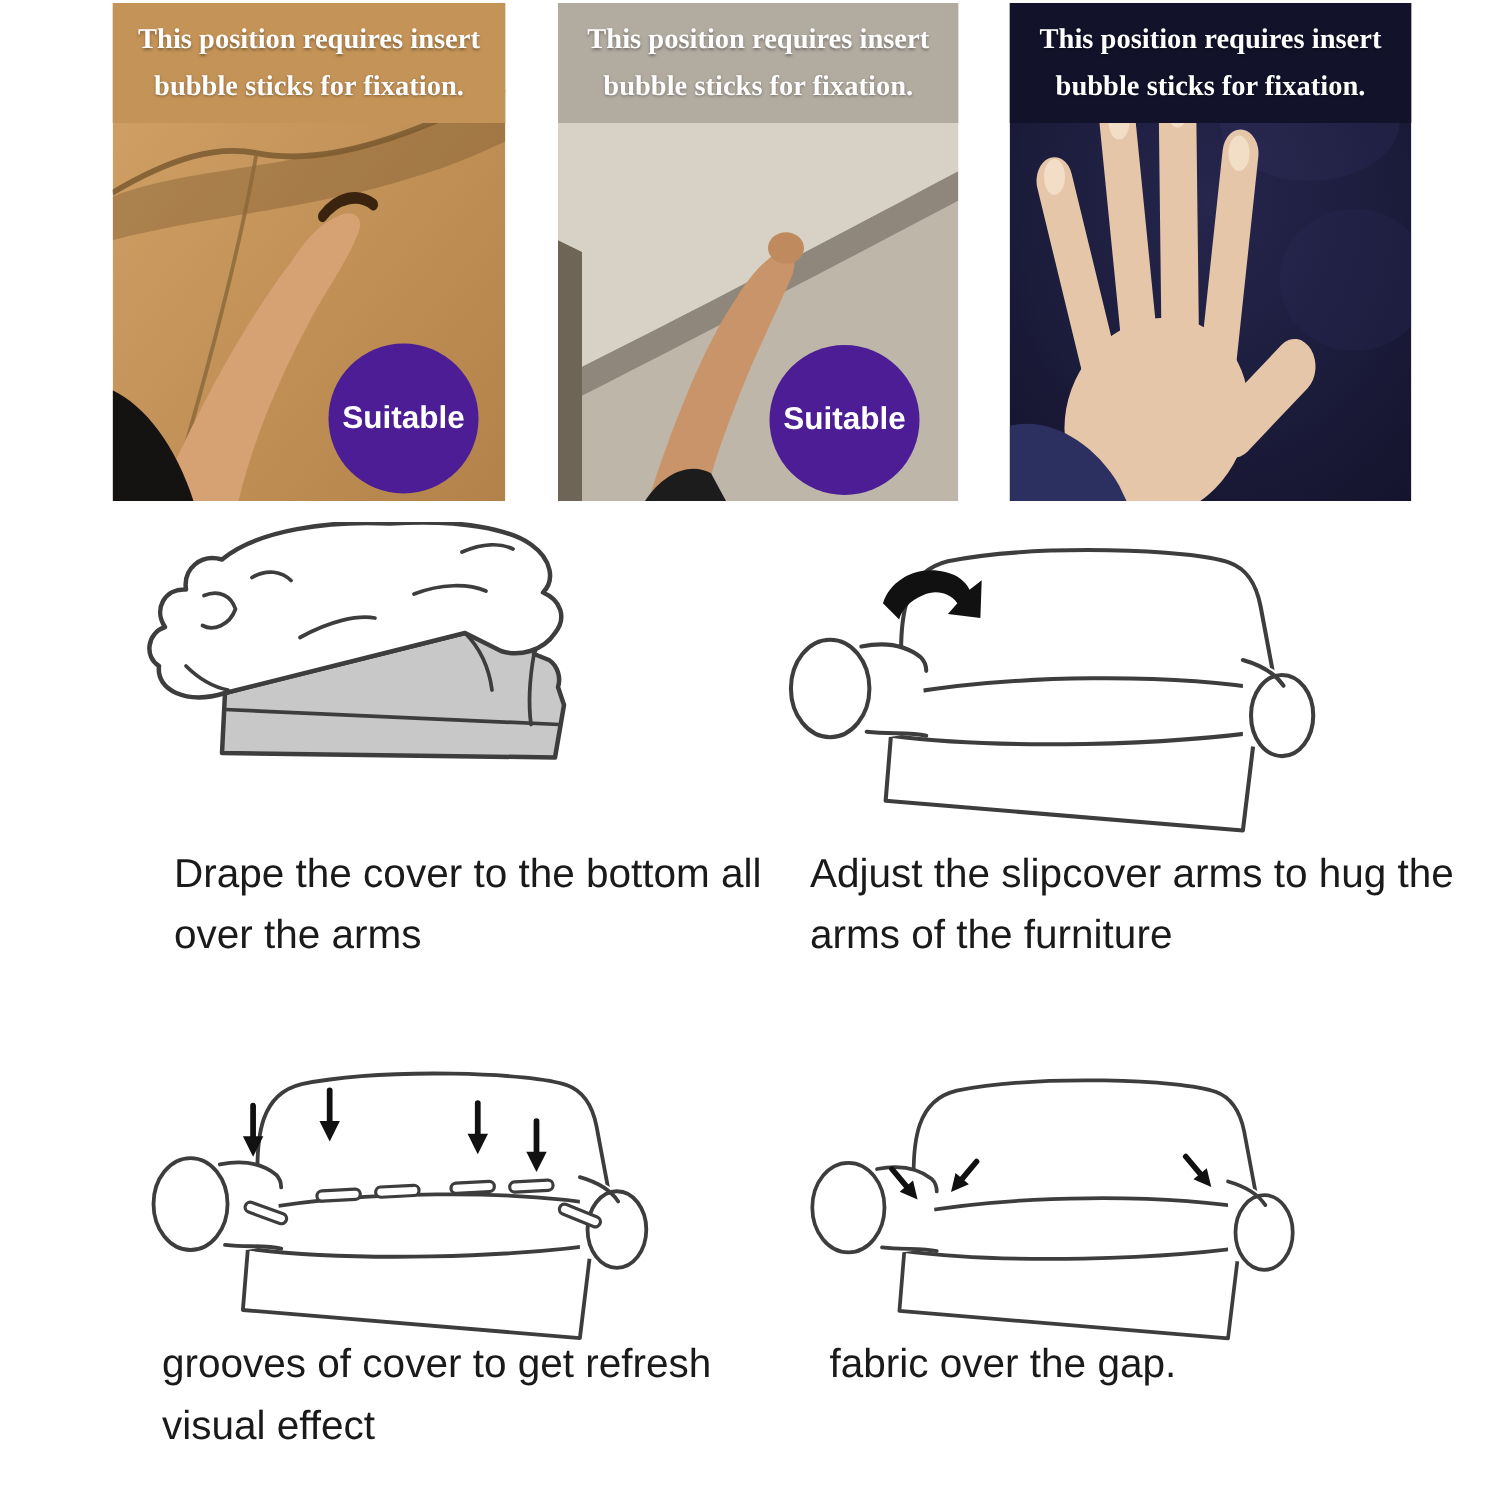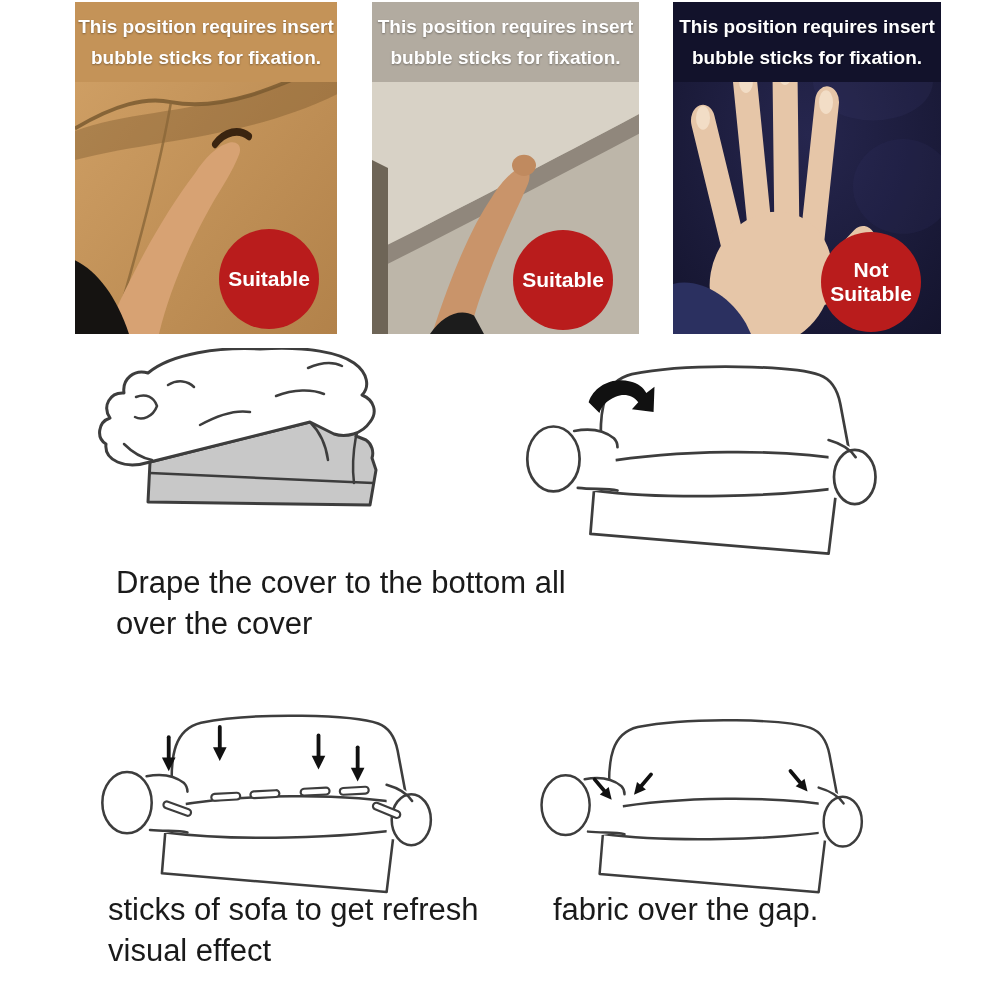--- a/index.html
+++ b/index.html
@@ -8,46 +8,46 @@
     font-family:"Liberation Sans", sans-serif;
   }
   
   .panel{position:absolute;top:2px;height:332px;overflow:hidden;}
   .panel-header{
     position:absolute;left:0;top:0;width:100%;height:80px;z-index:3;
     display:flex;flex-direction:column;justify-content:center;align-items:center;
   }
   .panel-header .hline{
     color:#ffffff;font-weight:bold;font-size:19px;line-height:31px;
-    text-shadow:0 1px 2px rgba(0,0,0,.35);white-space:nowrap;
+    text-shadow:0 1px 2px rgba(0,0,0,.35);white-space:nowrap;font-family:Liberation Serif, serif;
   }
   .panel-body{position:absolute;left:0;top:0;width:100%;height:100%;}
   .badge{
     position:absolute;z-index:4;width:100px;height:100px;border-radius:50%;
-    background:#b91c1c;display:flex;align-items:center;justify-content:center;
+    background:#4c1d95;display:flex;align-items:center;justify-content:center;
     text-align:center;color:#ffffff;font-weight:bold;font-size:21px;line-height:24px;
     padding:2px;box-sizing:border-box;
   }
   #panel-1{left:75px;width:262px;}
   #panel-2{left:372px;width:267px;}
   #panel-3{left:673px;width:268px;}
   #panel-1 .panel-header{background:#c49358;}
   #panel-2 .panel-header{background:#b2aba0;}
   #panel-3 .panel-header{background:#12122b;}
   #panel-1 .badge{right:18px;bottom:5px;}
   #panel-2 .badge{right:26px;bottom:4px;}
   #panel-3 .badge{right:20px;bottom:2px;}
   
   .drawing{position:absolute;}
   #drawing-a{left:80px;top:348px;width:385px;height:200px;}
   #drawing-b{left:505px;top:348px;width:400px;height:212px;}
   #drawing-c{left:60px;top:698px;width:420px;height:200px;}
   #drawing-d{left:505px;top:703px;width:400px;height:195px;}
   
-  .caption{position:absolute;color:#1a1a1a;font-size:31px;}
+  .caption{position:absolute;color:#1a1a1a;font-size:27px;}
   .caption .cline{display:block;height:41px;line-height:41px;white-space:nowrap;}
   #caption-1{left:116px;top:562px;}
   #caption-2{left:540px;top:562px;}
   #caption-3{left:108px;top:889px;}
   #caption-4{left:553px;top:889px;}
 </style>
 </head>
 <body>
 
 <div class="canvas">
@@ -116,21 +116,20 @@
         <ellipse cx="73" cy="60" rx="7" ry="9" fill="#f2ddc6"></ellipse>
         <ellipse cx="112" cy="54" rx="7" ry="9" fill="#f2ddc6"></ellipse>
         <ellipse cx="153" cy="76" rx="7" ry="9" fill="#f2ddc6"></ellipse>
       </g>
       <path d="M0,252 L0,214 C26,209 56,222 73,244 L78,252 Z" fill="#2b3060"></path>
     </svg>
     <div class="panel-header">
       <span class="hline">This position requires insert</span>
       <span class="hline">bubble sticks for fixation.</span>
     </div>
-    <div class="badge">Not Suitable</div>
   </div>
 
   <svg width="0" height="0" style="position:absolute" aria-hidden="true">
     <defs>
       <symbol id="sofa-line" viewBox="0 0 430 235">
         <g fill="#ffffff" stroke="#3d3d3d" stroke-width="3" stroke-linecap="round" stroke-linejoin="round">
           <path d="M101,128 C95,62 105,36 134,29 C200,16 315,20 342,30 C356,35 362,47 365,62 L377,126 C300,112 180,114 101,128 Z"></path>
           <path d="M92,157 L88,206 L352,228 L360,162"></path>
           <path d="M101,127 C180,113 300,111 377,125 L385,152 C300,166 170,168 92,158 Z"></path>
           <path d="M46,88 C72,84 100,90 113,97 L119,152 C100,160 70,162 46,158 Z" stroke="none"></path>
@@ -211,23 +210,27 @@
       </g>
       <g transform="translate(318,82) rotate(-40)">
         <path d="M0,0 L0,20" stroke="#111111" stroke-width="4.5" stroke-linecap="round" fill="none"></path>
           <path d="M-7,18 L7,18 L0,32 Z" fill="#111111"></path>
       </g>
     </g>
   </svg>
 
   <div class="caption" id="caption-1">
     <span class="cline">Drape the cover to the bottom all</span>
-    <span class="cline">over the cover</span>
+    <span class="cline">over the arms</span>
+  </div>
+  <div class="caption" id="caption-2">
+    <span class="cline">Adjust the slipcover arms to hug the</span>
+    <span class="cline">arms of the furniture</span>
   </div>
   <div class="caption" id="caption-3">
-    <span class="cline">sticks of sofa to get refresh</span>
+    <span class="cline">grooves of cover to get refresh</span>
     <span class="cline">visual effect</span>
   </div>
   <div class="caption" id="caption-4">
     <span class="cline">fabric over the gap.</span>
   </div>
 
 </div>
 
 </body></html>

